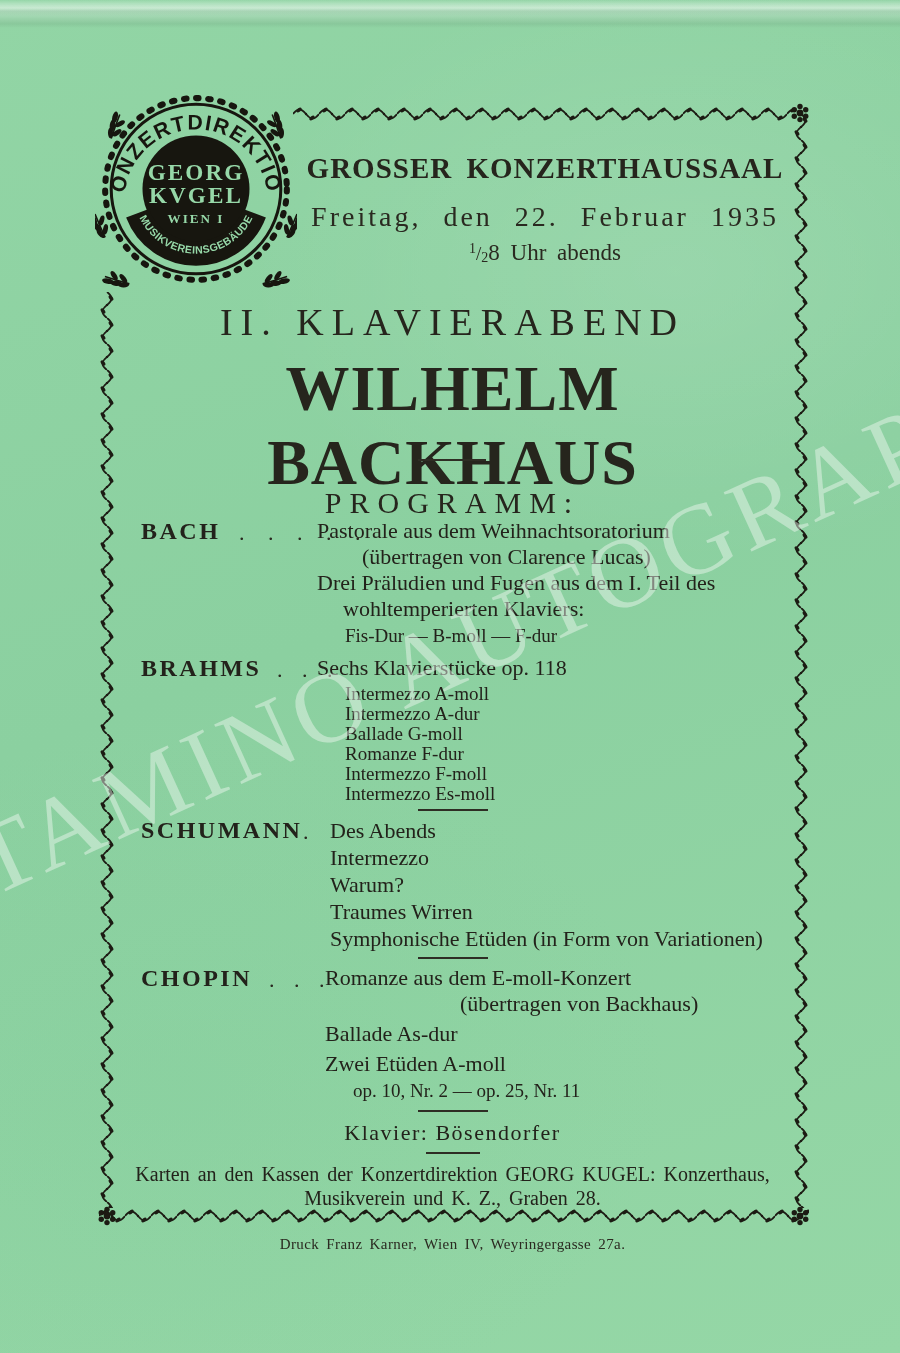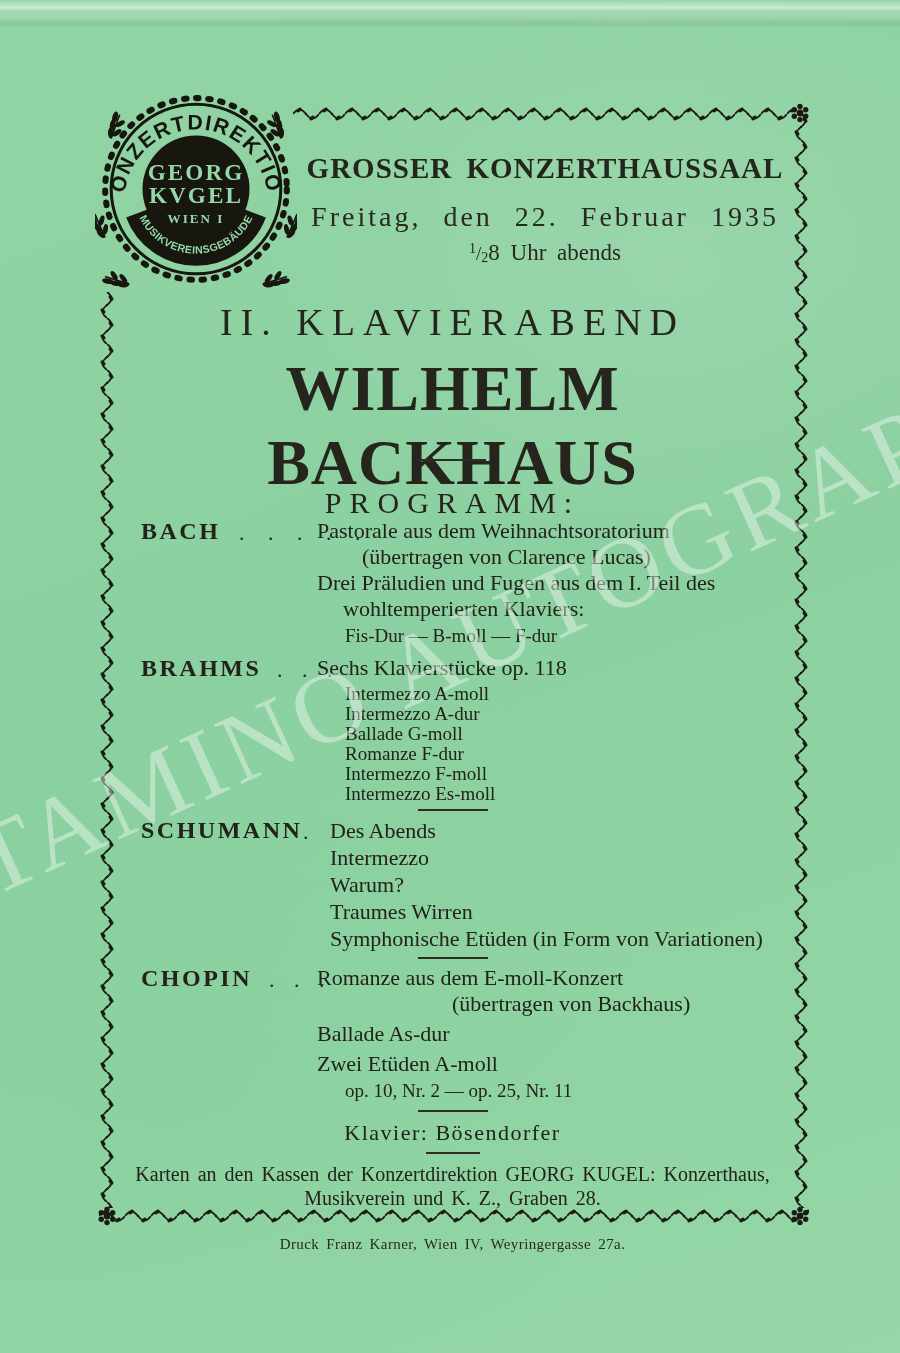--- a/index.html
+++ b/index.html
@@ -54,21 +54,21 @@
   .sec-schumann .dots{left:198px;}
   .sec-chopin .dots{left:164px;letter-spacing:7px;}
   .indent-bach2{margin-left:45px;}
   .indent-klav{margin-left:26px;}
   .small-line{font-size:19px;line-height:23px;margin-left:28px;margin-top:2px;}
   .brahms-items div{font-size:19px;line-height:20px;margin-left:28px;}
   .brahms-items{margin-top:3px;}
   .sec-brahms{margin-top:8px;}
   .sec-schumann{margin-top:6px;gap:13px;}
   .sec-schumann .content-col div{line-height:27px;}
-  .sec-chopin{margin-top:6px;}
+  .sec-chopin{margin-top:6px;gap:8px;}
   .indent-chopin2{margin-left:135px;}
   .gap-top{margin-top:4px;}
   .divider{width:70px;margin:5px auto 0 auto;}
   .divider.after-chopin{margin-top:8px;}
   .piano-line{text-align:center;font-size:22px;letter-spacing:1.5px;margin-top:8px;}
   .divider.small{width:54px;margin-top:6px;}
   .tickets{margin-top:8px;text-align:center;font-size:20px;line-height:24px;word-spacing:3px;}
 
   .printer{position:absolute;left:105px;top:1236px;width:695px;text-align:center;font-size:15px;letter-spacing:0.4px;word-spacing:3px;color:#2a2920;z-index:2;}
 

